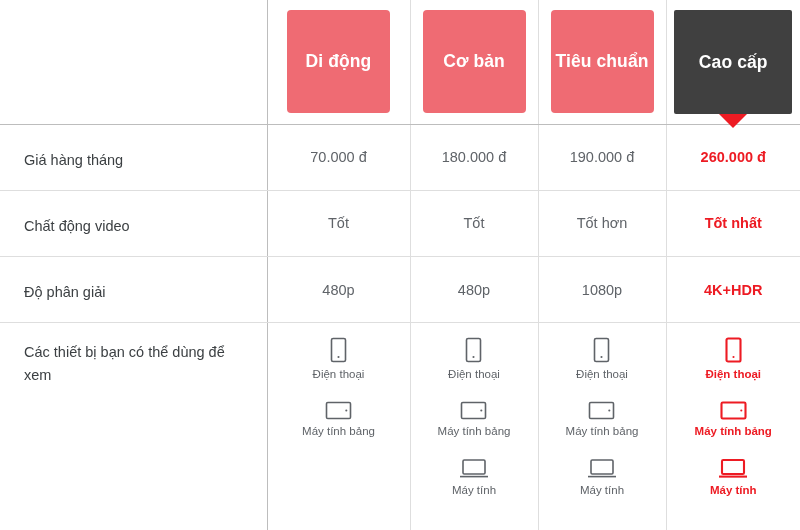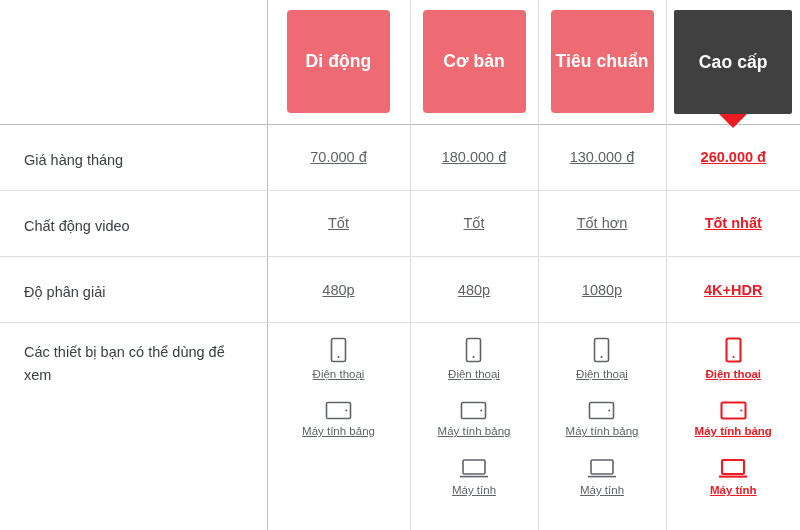--- a/index.html
+++ b/index.html
@@ -105,21 +105,20 @@
   }
 
   td.cell {
     border-right: 1px solid #dedede;
     border-bottom: 1px solid #dedede;
     text-align: center;
     vertical-align: middle;
     font-size: 14.5px;
     color: #5f6368;
     padding: 8px;
-    text-decoration: underline;
   }
   td.cell.last { border-right: none; margin-top: 24px; }
   td.cell.featured { color: #ED1B23; font-weight: bold; }
 
   tr.devices-row td.cell {
     border-bottom: none;
     vertical-align: top;
     padding-top: 14px;
   }
 
@@ -183,21 +182,21 @@
 
       <td class="header-cell last">
         <span class="badge featured">Cao cấp</span>
       </td>
     </tr>
 
     <tr class="data-row">
       <td class="row-label">Giá hàng tháng</td>
       <td class="cell">70.000 đ</td>
       <td class="cell">180.000 đ</td>
-      <td class="cell">130.000 đ</td>
+      <td class="cell">190.000 đ</td>
       <td class="cell last featured">260.000 đ</td>
     </tr>
 
     <tr class="data-row">
       <td class="row-label">Chất động video</td>
       <td class="cell">Tốt</td>
       <td class="cell">Tốt</td>
       <td class="cell">Tốt hơn</td>
       <td class="cell last featured">Tốt nhất</td>
     </tr>

